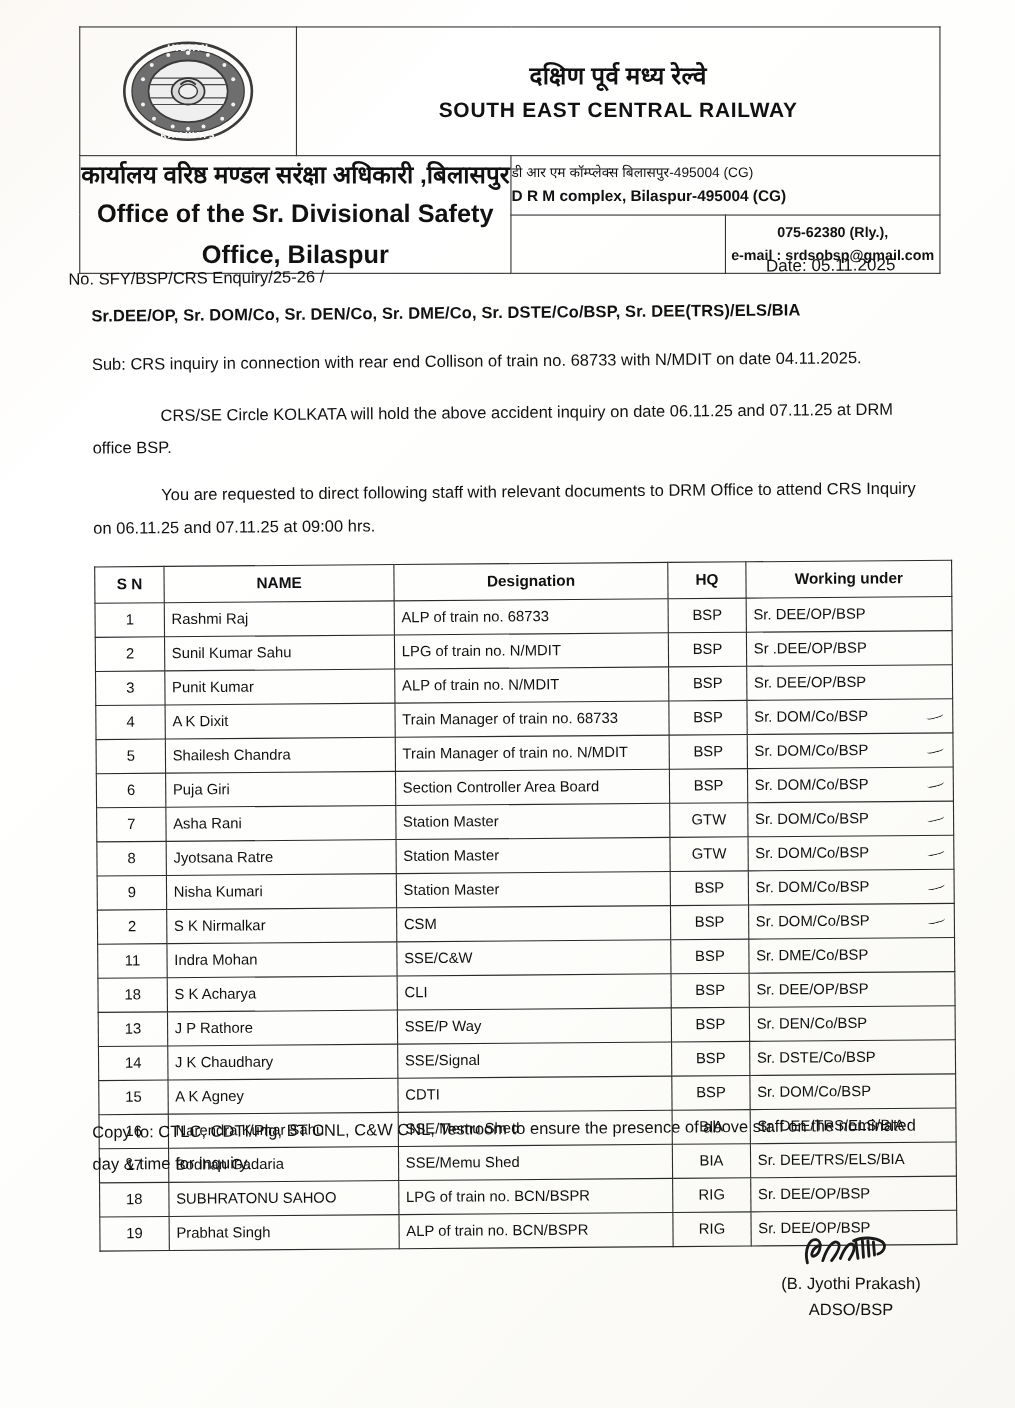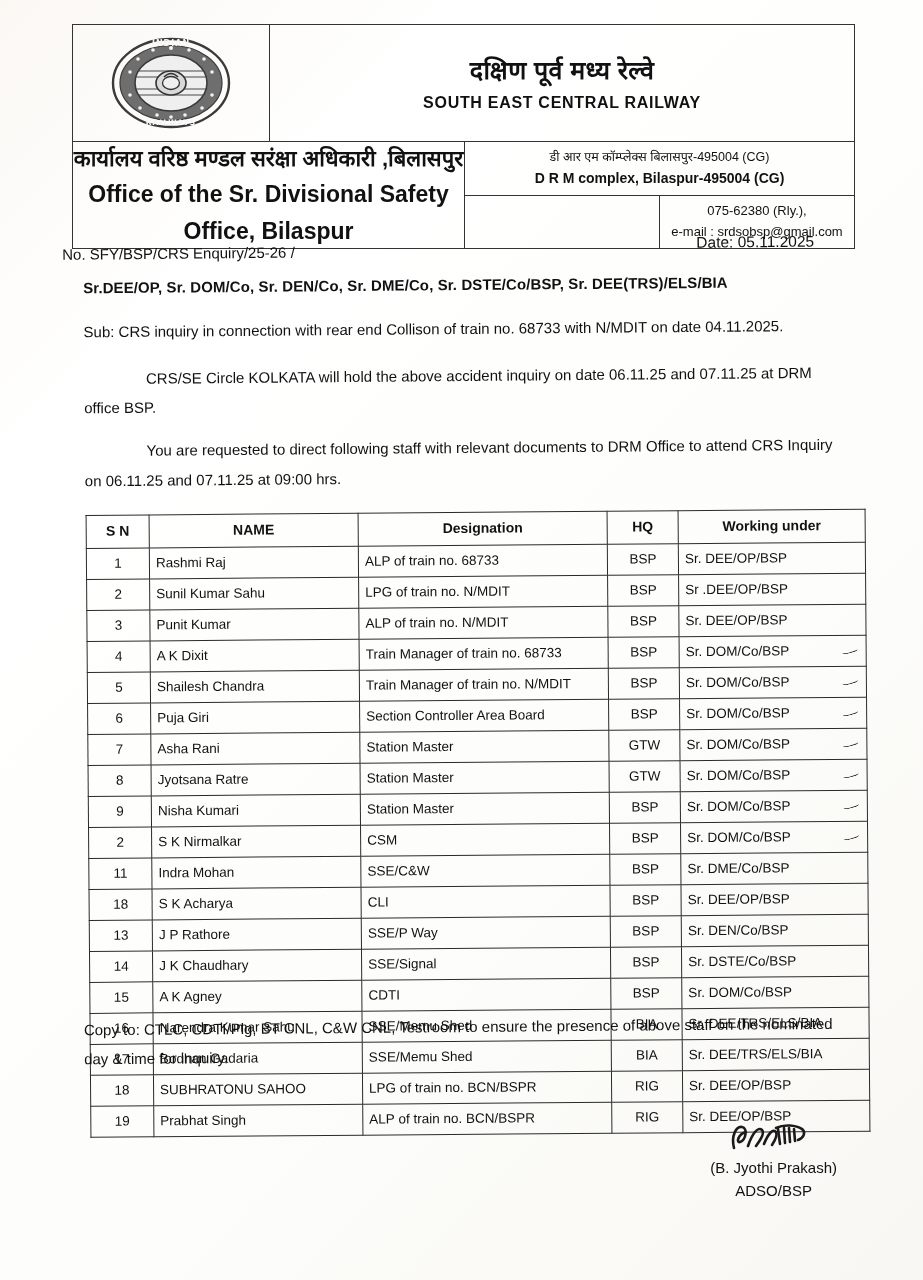--- a/index.html
+++ b/index.html
@@ -41,28 +41,28 @@
     width: 196px;
     height: 116px;
     text-align: center;
   }
   .lh-title-cell {
     height: 116px;
     text-align: center;
     padding: 6px 10px;
   }
   .rail-hi {
-    font-family: Liberation Sans, sans-serif;
-    font-size: 25px;
+    font-family: Liberation Serif, serif;
+    font-size: 22px;
     font-weight: 600;
     letter-spacing: .4px;
     line-height: 1.35;
   }
   .rail-en {
-    font-size: 16px;
+    font-size: 19px;
     font-weight: 700;
     letter-spacing: .7px;
     margin-top: 6px;
   }
   .lh-office-cell {
     height: 92px;
     text-align: center;
     padding: 4px 6px;
     vertical-align: top;
   }
@@ -72,39 +72,39 @@
     line-height: 1.5;
     white-space: nowrap;
   }
   .office-en {
     font-size: 23px;
     font-weight: 700;
     line-height: 1.5;
     margin-top: 2px;
   }
   .lh-addr-cell {
-    text-align: center;
     height: 46px;
     padding: 4px 6px;
   }
   .addr-hi {
     font-size: 12.5px;
     line-height: 1.45;
   }
   .addr-en {
     font-size: 14px;
     font-weight: 700;
     line-height: 1.5;
     margin-top: 2px;
   }
   .lh-spacer-cell { width: 44px; }
   .lh-contact-cell {
     text-align: center;
     padding: 5px 6px;
     height: 46px;
+    font-weight: bold;
   }
   .contact-line {
     font-size: 13px;
     line-height: 1.6;
   }
 
   
   .emblem {
     width: 122px;
     height: 96px;

